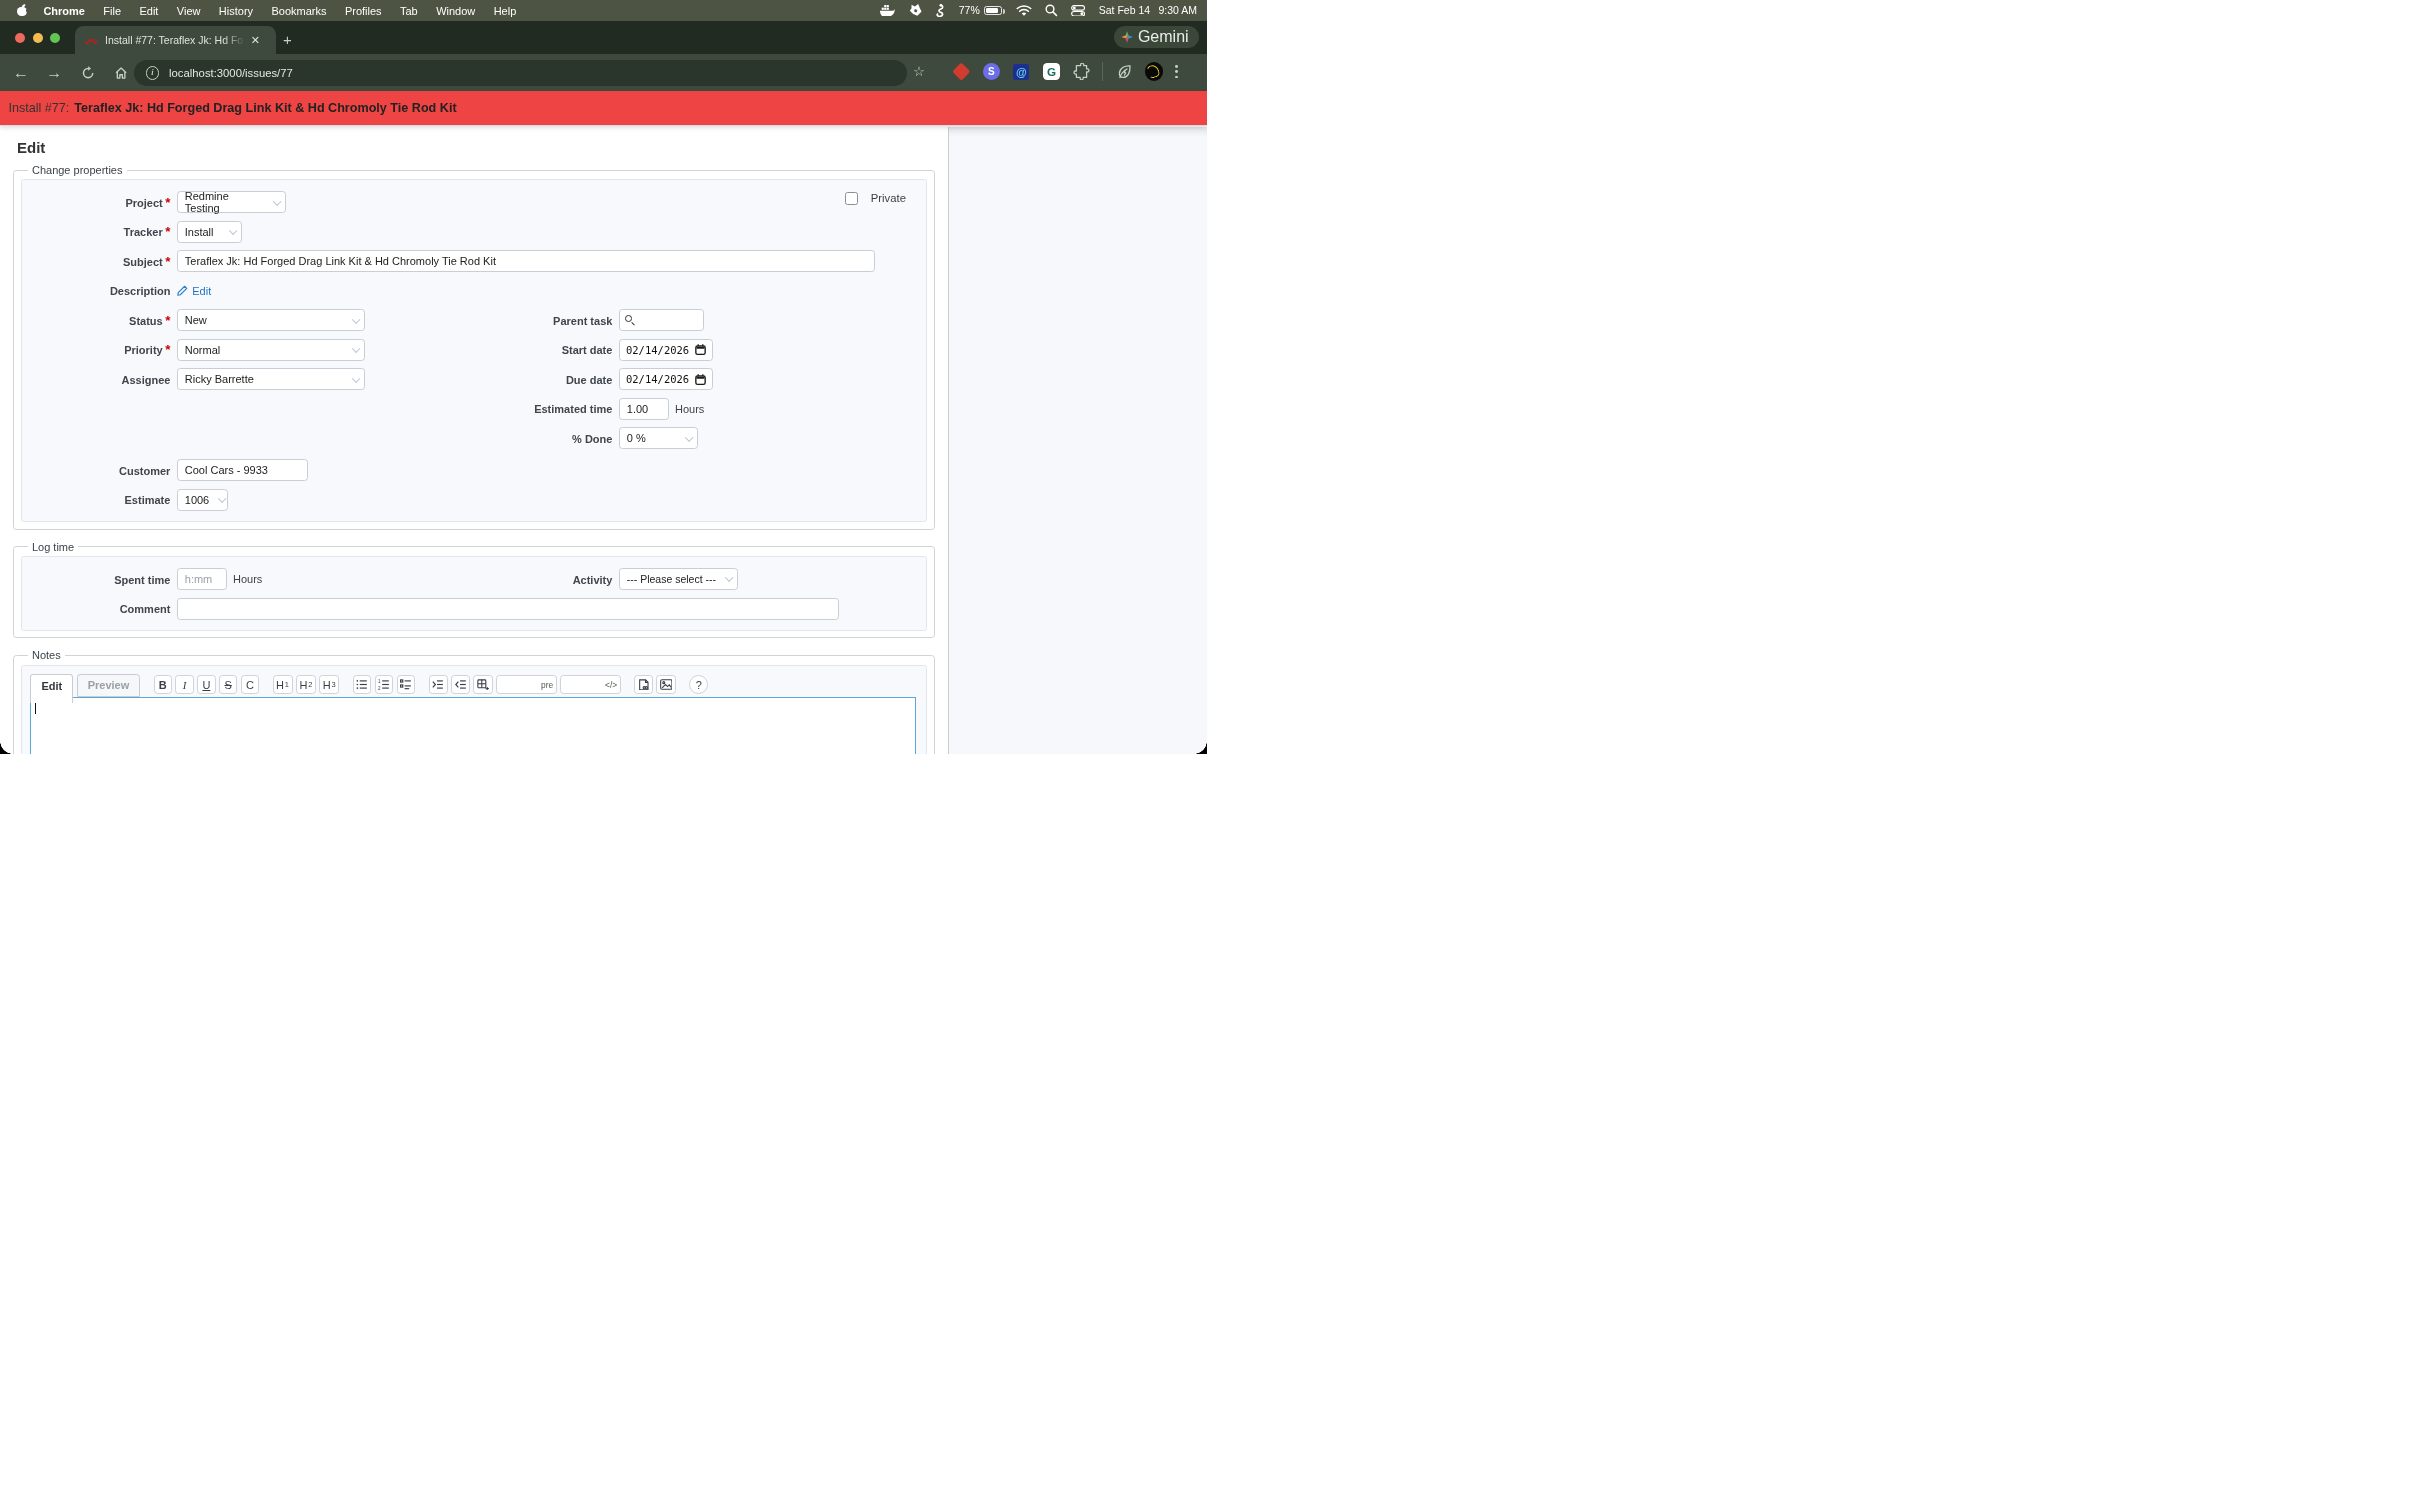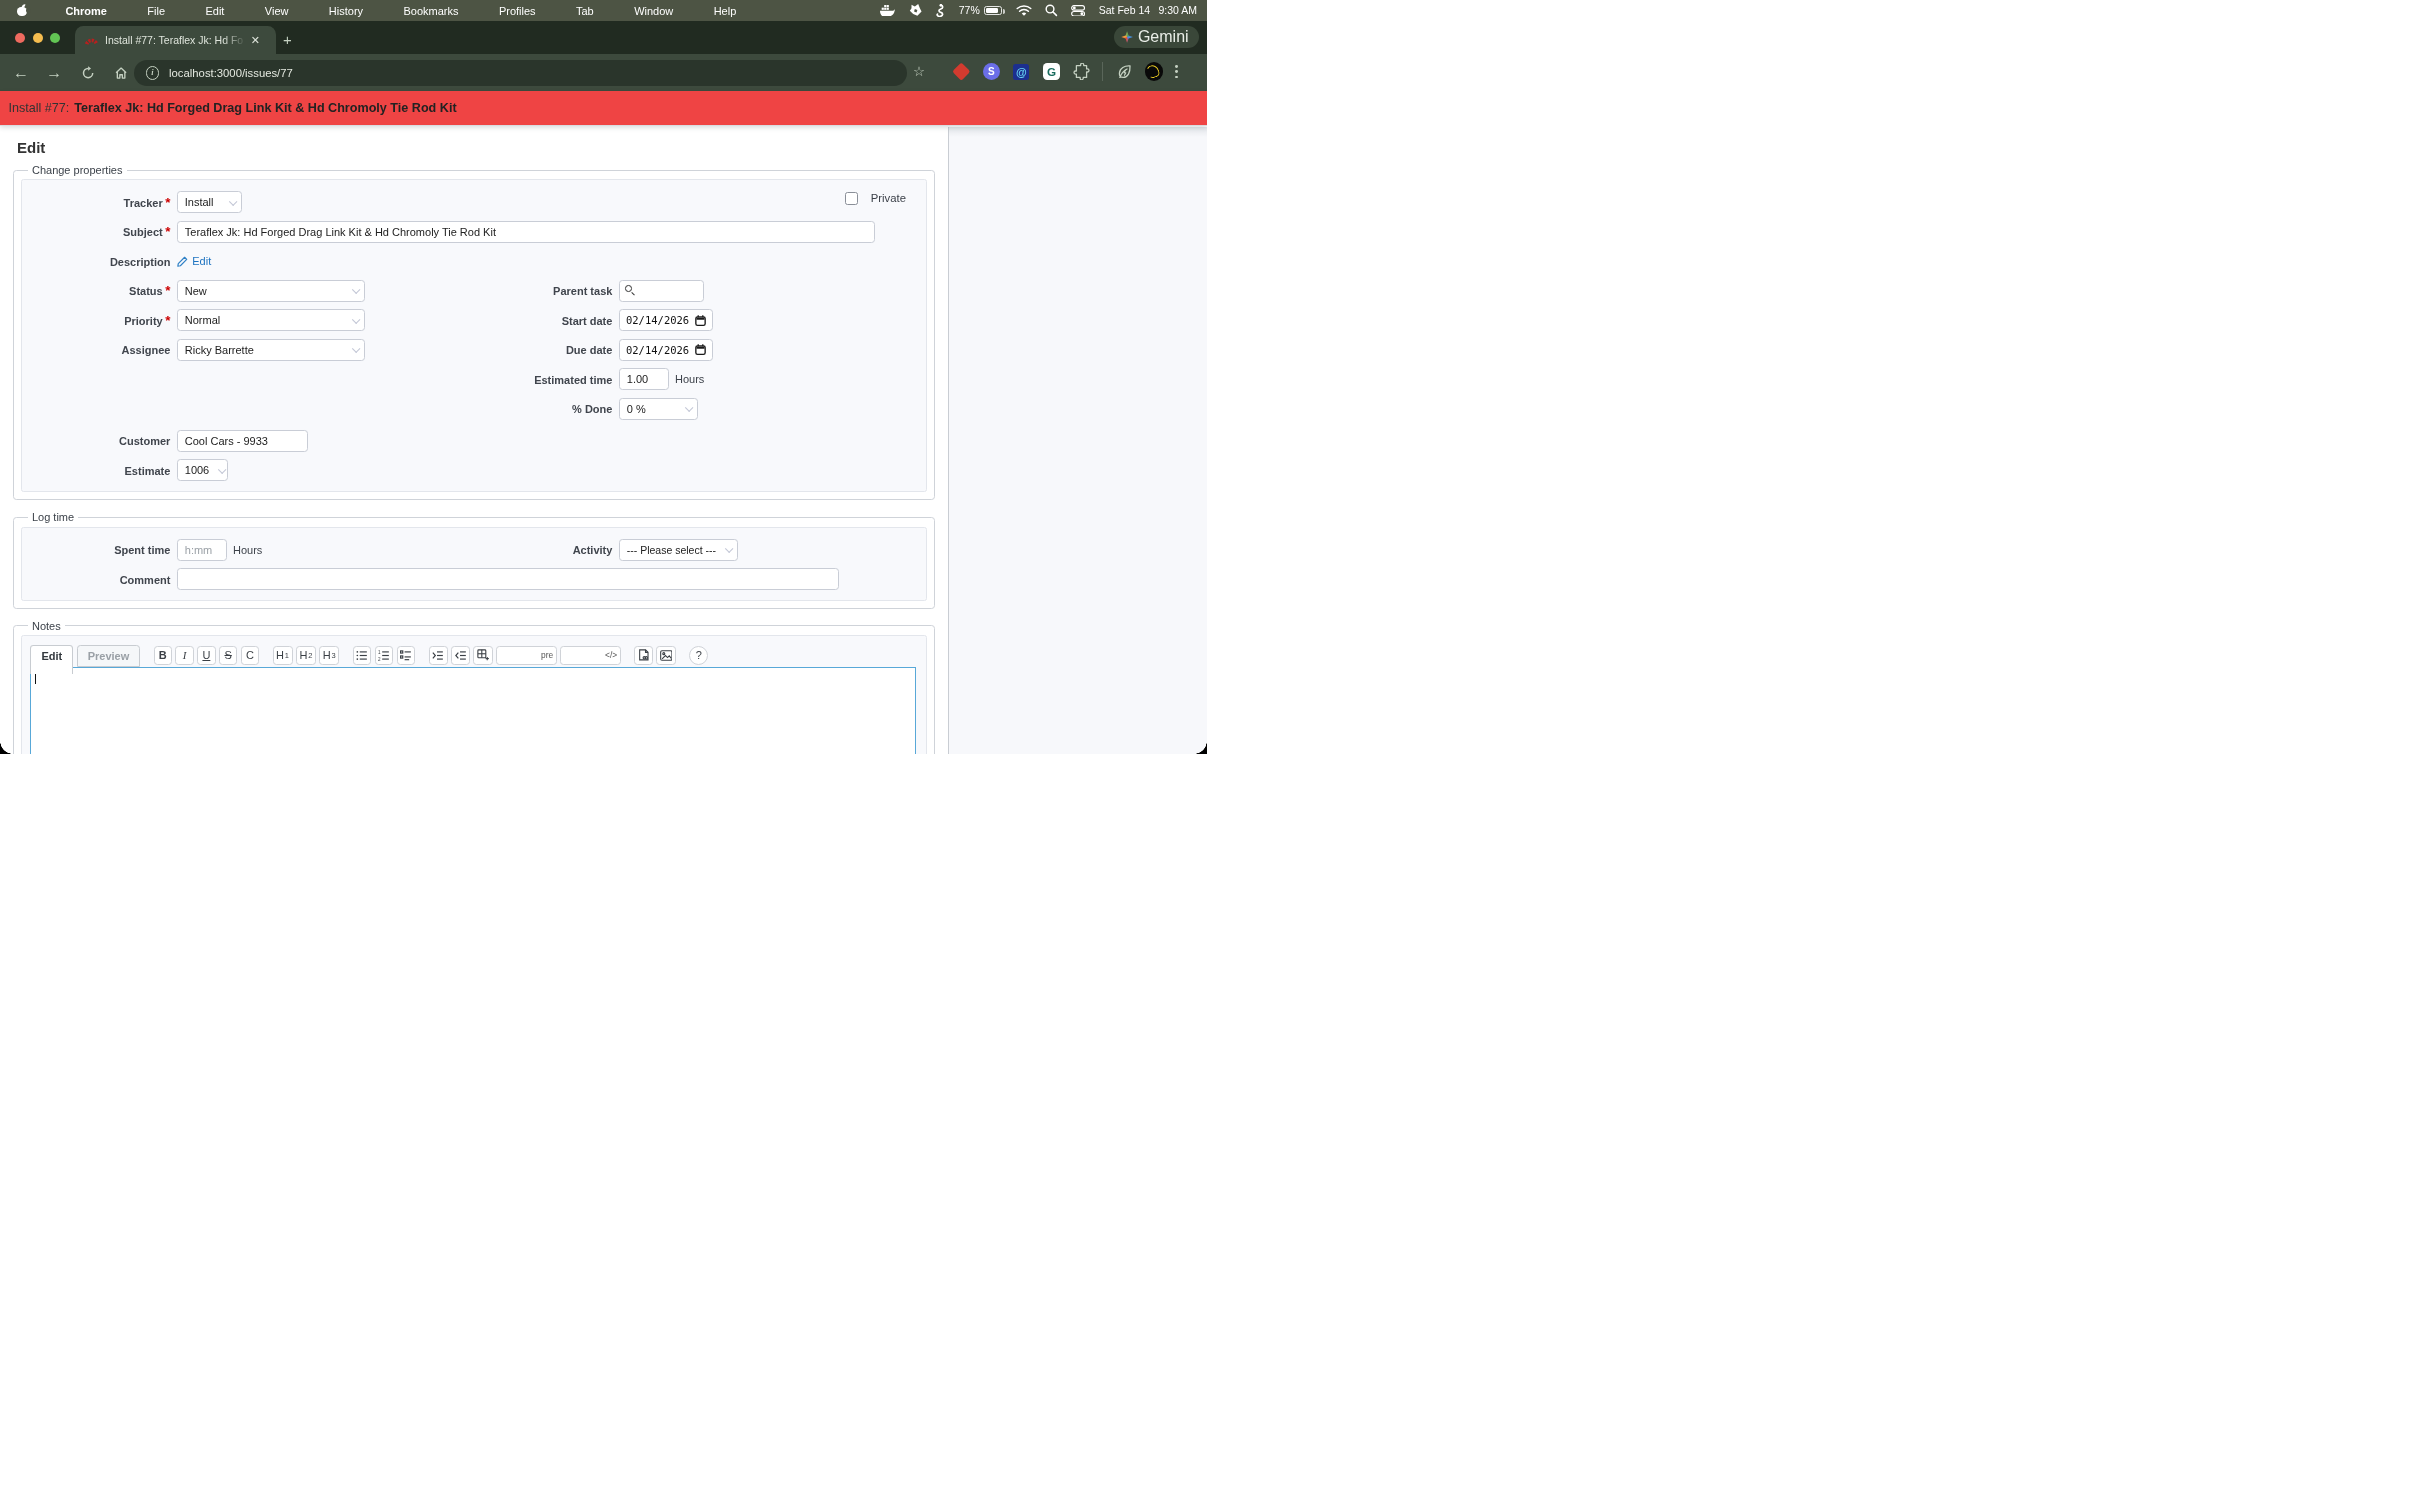--- a/index.html
+++ b/index.html
@@ -11,21 +11,21 @@
   .menubar { position:absolute; left:0; top:0; width:1207px; height:21px;
     background:#4d5444; display:flex; align-items:center; color:#fff;
     font-size:11px; padding:0 10px; }
   .menubar .apple { width:11.7px; height:11.7px; margin:0 15px 0 6.7px; position:relative; }
   .menubar .apple .body { position:absolute; left:0.8px; top:2.5px; width:9.2px; height:9.2px;
     background:#fff; border-radius:45% 45% 48% 48%; }
   .menubar .apple .bite { position:absolute; right:-2.5px; top:3.4px; width:5px; height:5px;
     background:#4d5444; border-radius:50%; }
   .menubar .apple .leaf { position:absolute; left:5px; top:-0.8px; width:3.4px; height:4.2px;
     background:#fff; border-radius:80% 0 80% 0; transform:rotate(18deg); }
-  .menubar .mitem { margin-right:18.4px;margin-left:22px; }
+  .menubar .mitem { margin-right:18.4px; }
   .menubar .mitem.bold { font-weight:700; }
   .menubar .spacer { flex:1; }
   .statusicons { display:flex; align-items:center; gap:13.4px; font-size:10.5px; }
   .statusicons svg { display:block; }
   .battwrap { display:flex; align-items:center; gap:4.2px; }
   .batt { position:relative; width:18.4px; height:9.2px; border:0.8px solid rgba(255,255,255,.85);
     border-radius:2.5px; }
   .batt .lvl { position:absolute; left:0.8px; top:0.8px; bottom:0.8px; width:77%; background:#fff; border-radius:1.3px; }
   .batt .nub { position:absolute; right:-3.4px; top:2.5px; width:2.1px; height:4.2px; background:rgba(255,255,255,.7); border-radius:0 1.7px 1.7px 0; }
   .clock { display:flex; gap:8.4px; }
@@ -330,20 +330,29 @@
       <h2 class="edith">Edit</h2>
 
       <fieldset class="fs">
         <legend>Change properties</legend>
         <div class="box">
           <div class="privwrap">
             <span class="cb"></span>
             <span class="lbl" style="font-weight:400;color:#3a3f47;font-size:11.3px">Private</span>
           </div>
 
+          <div class="frow">
+            <div class="lblcell"><span class="lbl">Project</span><span class="req">*</span></div>
+            <div class="ctlcell">
+                <div class="sel" style="width:109px">
+                  <span>Redmine Testing</span>
+                  <span class="chev"></span>
+                </div>
+              </div>
+          </div>
 
           <div class="frow">
             <div class="lblcell"><span class="lbl">Tracker</span><span class="req">*</span></div>
             <div class="ctlcell">
                 <div class="sel" style="width:65px">
                   <span>Install</span>
                   <span class="chev"></span>
                 </div>
               </div>
           </div>

